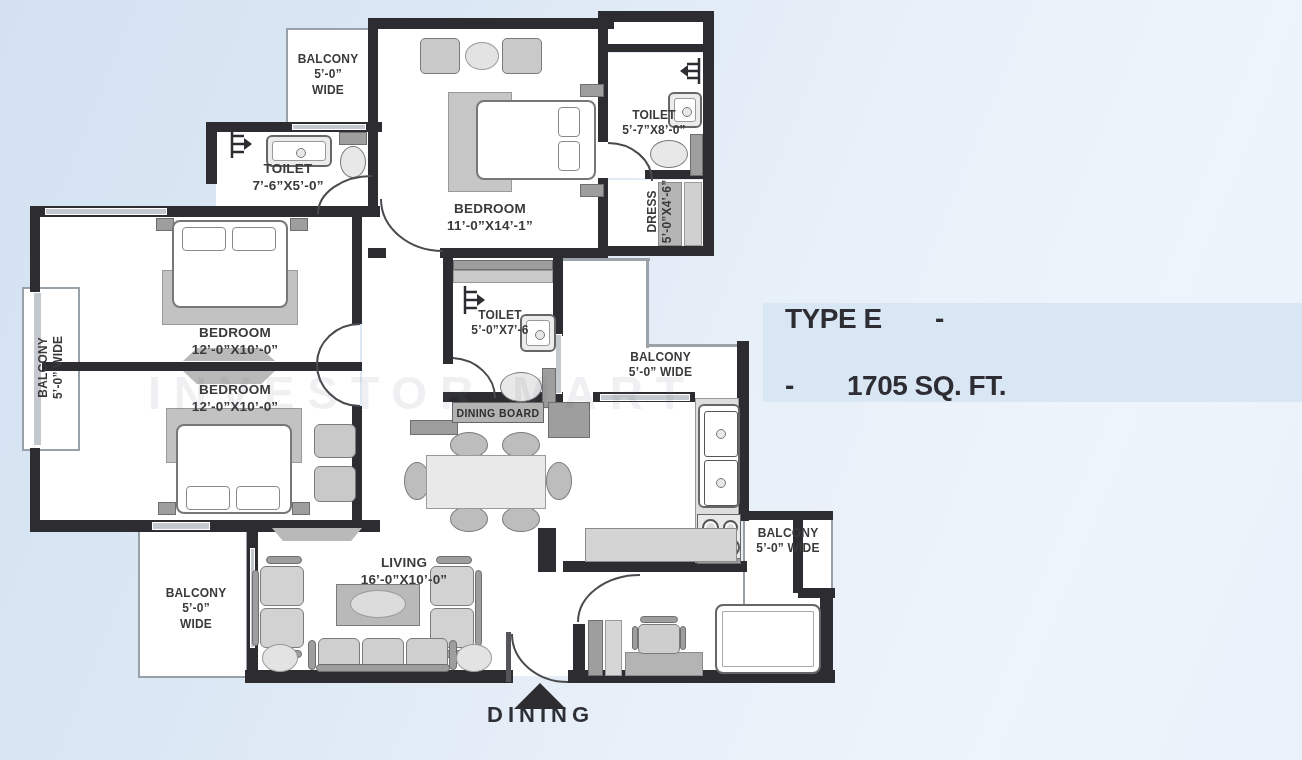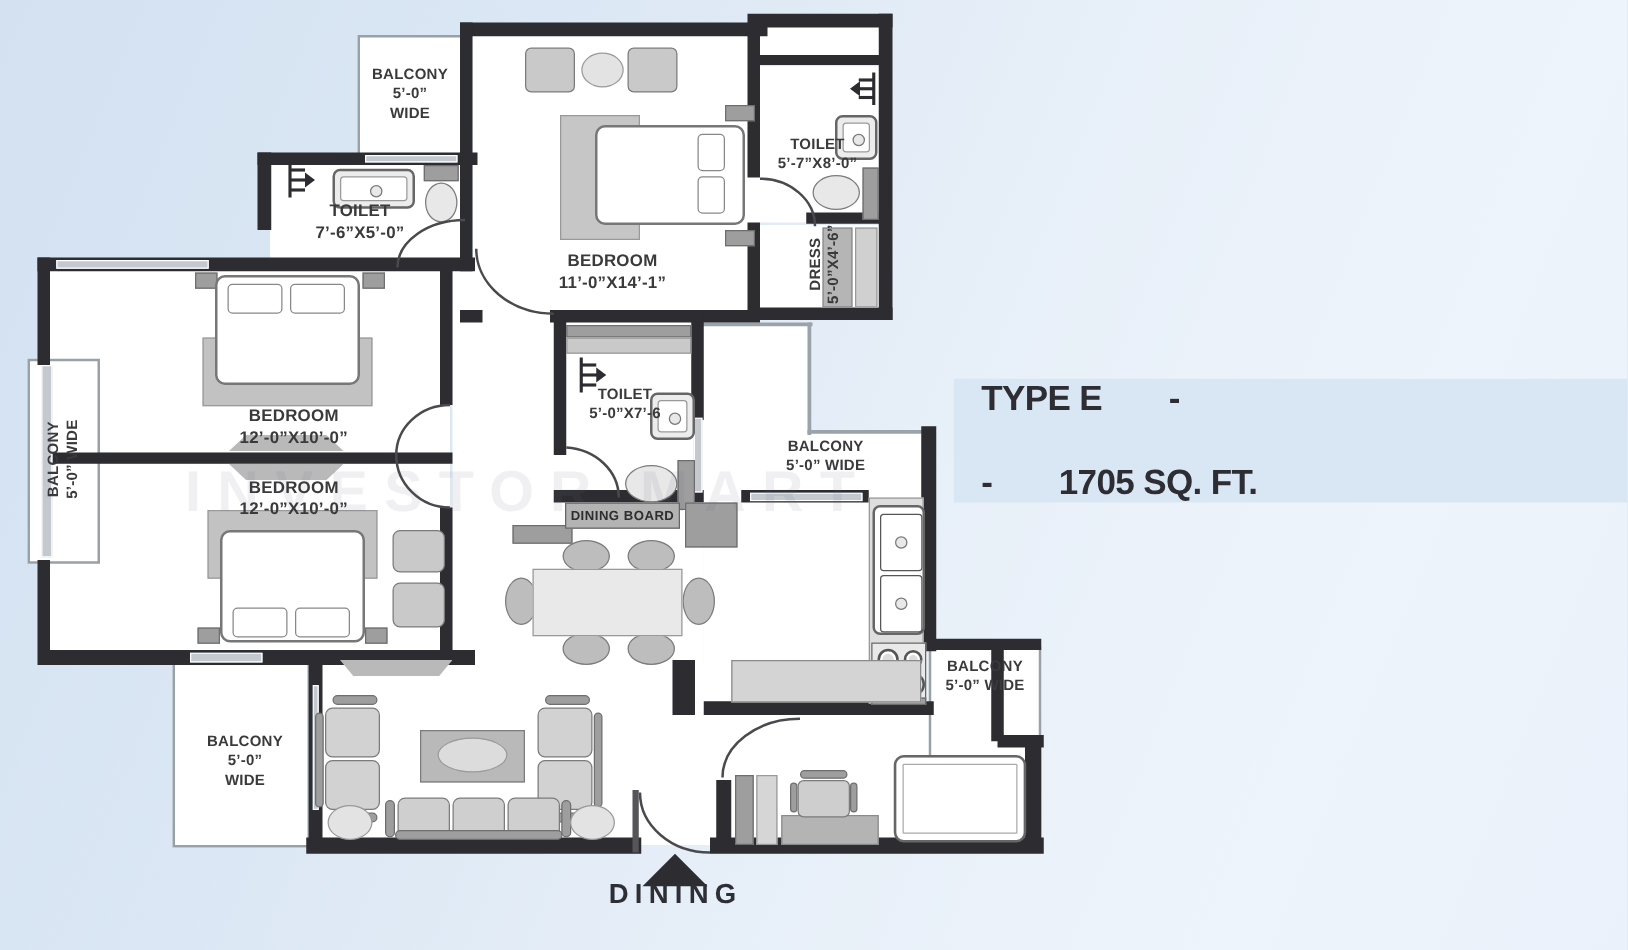--- a/index.html
+++ b/index.html
@@ -301,20 +301,24 @@
     <span>5’-0”X7’-6</span>
   </div>
   <div class="rl small" style="left:588px;top:350px;width:145px">
     <span>BALCONY</span>
     <span>5’-0” WIDE</span>
   </div>
   <div class="rl small" style="left:744px;top:526px;width:88px">
     <span>BALCONY</span>
     <span>5’-0” WIDE</span>
   </div>
+  <div class="rl" style="left:330px;top:554px;width:148px">
+    <span>LIVING</span>
+    <span>16’-0”X10’-0”</span>
+  </div>
   <div class="rl small" style="left:150px;top:586px;width:92px">
     <span>BALCONY</span>
     <span>5’-0”</span>
     <span>WIDE</span>
   </div>
 
   <div class="entrytri"></div>
   <div class="entry">DINING</div>
 
   <div class="panel">

